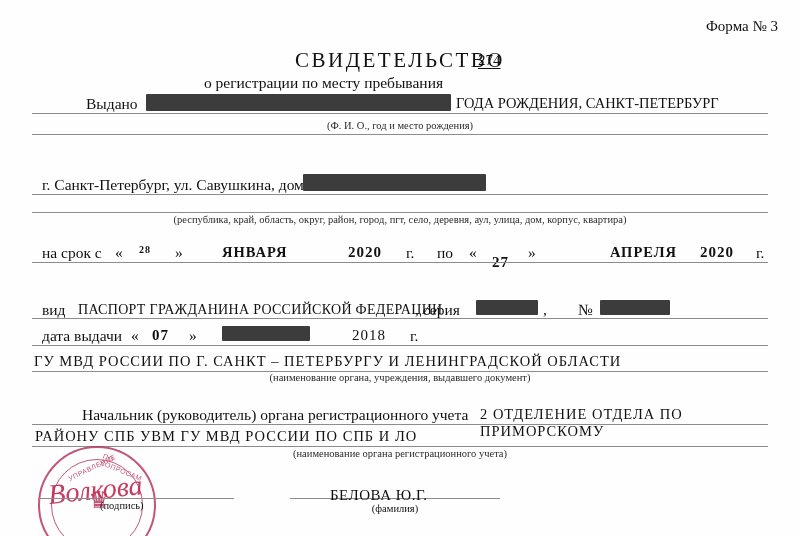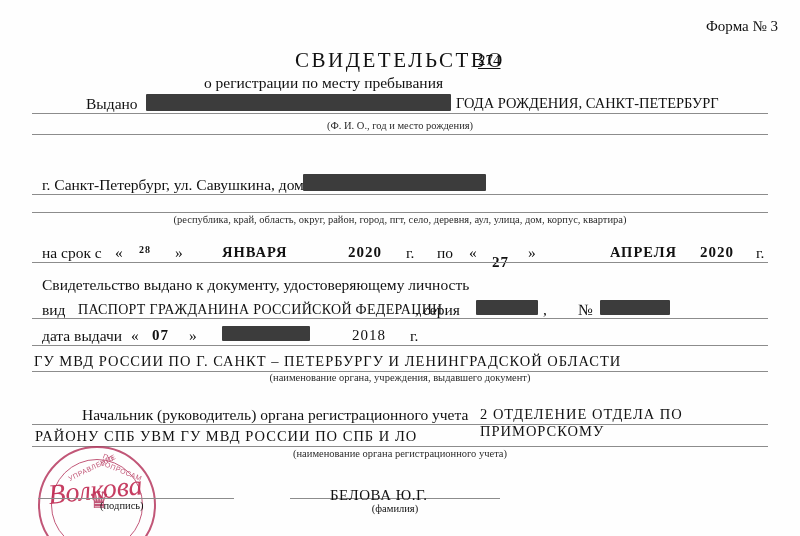--- a/index.html
+++ b/index.html
@@ -199,21 +199,20 @@
   <div class="row" style="left:406px; top:244px;">г.</div>
   <div class="row" style="left:437px; top:244px;">по</div>
   <div class="row" style="left:469px; top:244px;">«</div>
   <div class="row sp" style="left:492px; top:254px; font-weight:bold; font-size:15px;">27</div>
   <div class="row" style="left:528px; top:244px;">»</div>
   <div class="row sp" style="left:578px; top:244px; font-weight:bold; font-size:14.5px;margin-left:32px;">АПРЕЛЯ</div>
   <div class="row sp" style="left:700px; top:244px; font-weight:bold; font-size:15px;">2020</div>
   <div class="row" style="left:756px; top:244px;">г.</div>
   <div class="rule" style="left:32px; top:262px; width:736px;"></div>
 
-  <div class="row" style="left:42px; top:276px;">Свидетельство выдано к документу, удостоверяющему личность</div>
 
   <div class="row" style="left:42px; top:301px;">вид</div>
   <div class="row ul" style="left:78px; top:302px; font-size:14px; letter-spacing:0.3px;">ПАСПОРТ ГРАЖДАНИНА РОССИЙСКОЙ ФЕДЕРАЦИИ</div>
   <div class="row" style="left:415px; top:301px;">, серия</div>
   <div class="redact" style="left:476px; top:300px; width:62px; height:15px;"></div>
   <div class="row" style="left:543px; top:301px;">,</div>
   <div class="row" style="left:578px; top:301px;">№</div>
   <div class="redact" style="left:600px; top:300px; width:70px; height:15px;"></div>
   <div class="rule" style="left:32px; top:318px; width:736px;"></div>
 

